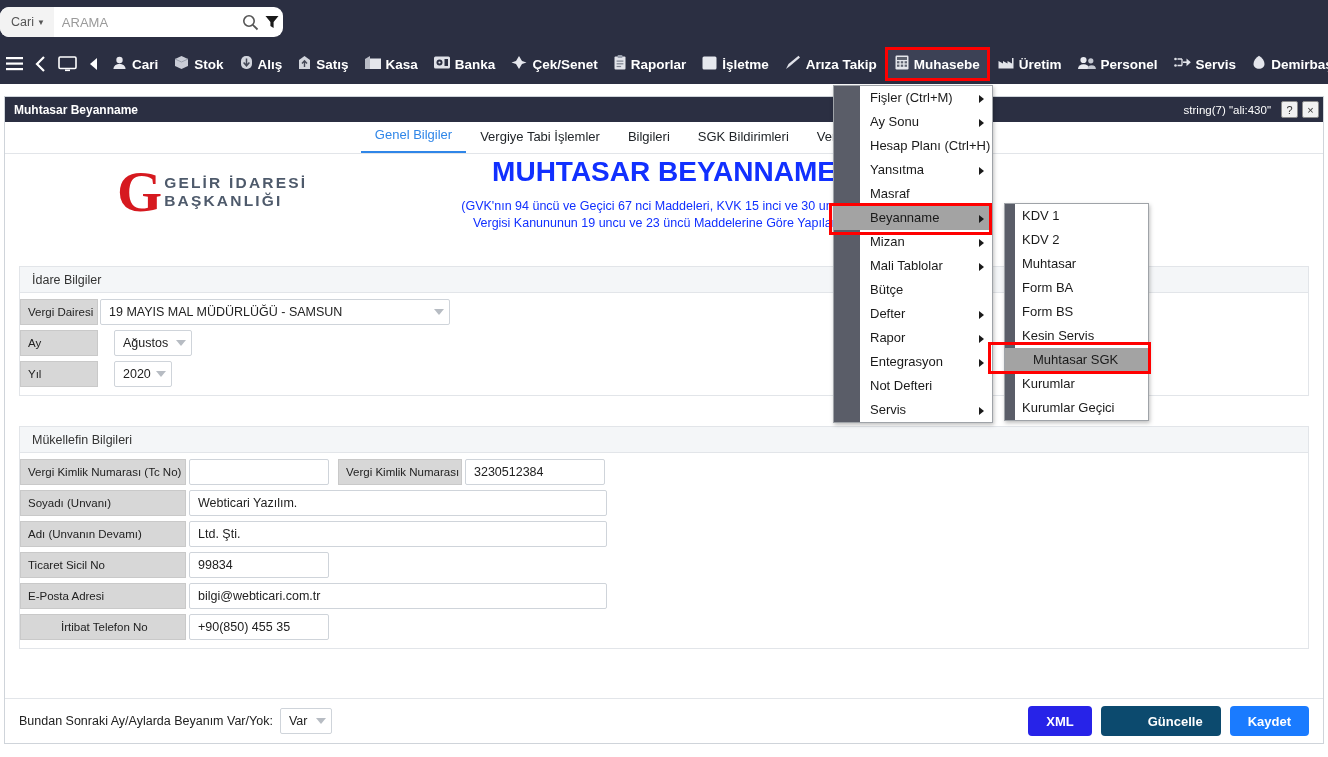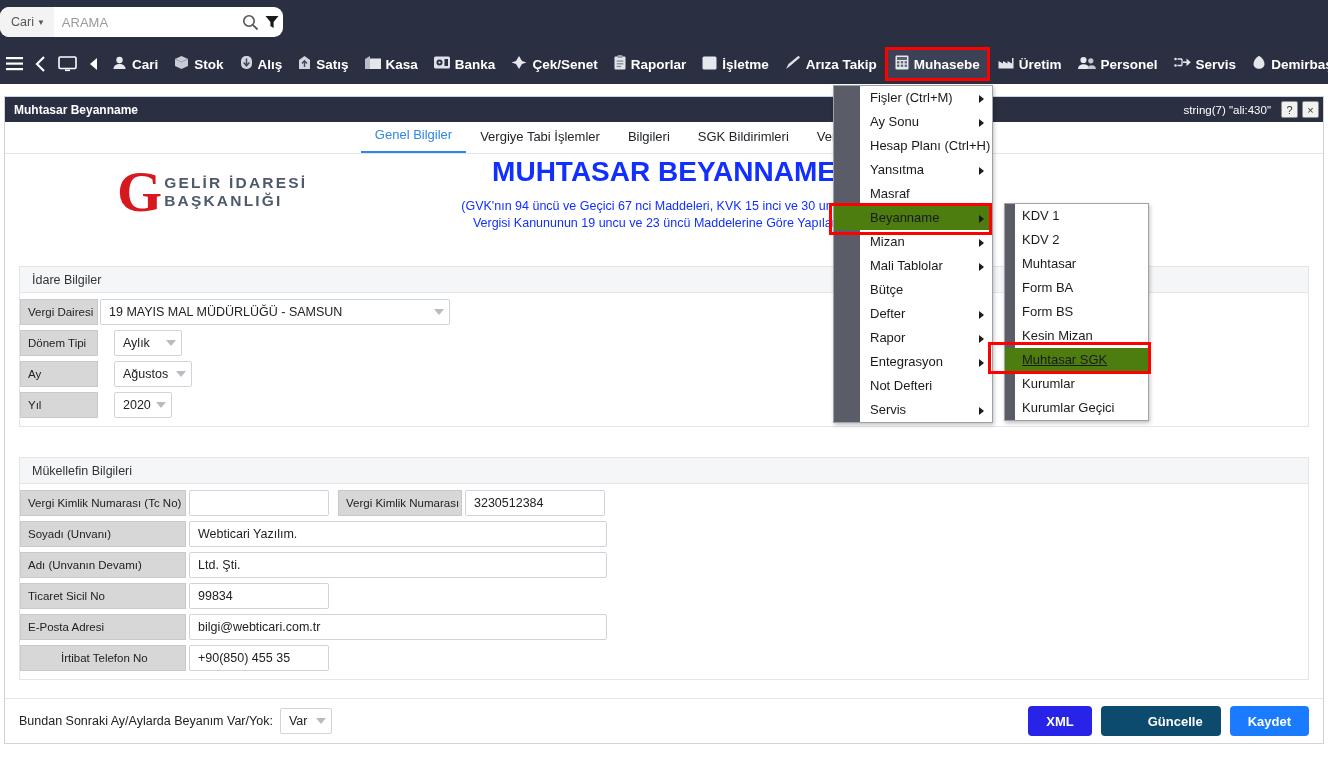--- a/index.html
+++ b/index.html
@@ -146,21 +146,21 @@
   }
   .mitem {
     position:relative; height:24px; line-height:24px; padding-left:36px; padding-right:26px;
     white-space:nowrap; cursor:pointer;
   }
   .mitem .arr {
     position:absolute; right:8px; top:9px;
     width:0;height:0;border-top:4px solid transparent;border-bottom:4px solid transparent;
     border-left:5px solid #1a1a1a;
   }
-  .mitem.sel { background:#4d7c0f; }
+  .mitem.sel { background:#a3a3a3; }
   .redbox {
     position:absolute; border:3px solid #ff0000; z-index:60; pointer-events:none;
   }
 </style>
 </head>
 <body>
 
 <div id="app">
 
   <div class="topbar">
@@ -366,27 +366,20 @@
       <div class="panel-head">İdare Bilgiler</div>
       <div class="panel-body">
         <div class="frow">
           <div class="flabel" style="width:78px;">Vergi Dairesi</div>
           <div class="fctl sel" style="width:350px; margin-left:2px;">
             <span>19 MAYIS MAL MÜDÜRLÜĞÜ - SAMSUN</span>
             <span class="caret-dn"></span>
           </div>
         </div>
         <div class="frow">
-          <div class="flabel" style="width:78px;">Dönem Tipi</div>
-          <div class="fctl sel" style="width:68px; margin-left:16px;">
-            <span>Aylık</span>
-            <span class="caret-dn" style="margin-left:6px;"></span>
-          </div>
-        </div>
-        <div class="frow">
           <div class="flabel" style="width:78px;">Ay</div>
           <div class="fctl sel" style="width:78px; margin-left:16px;">
             <span>Ağustos</span>
             <span class="caret-dn" style="margin-left:6px;"></span>
           </div>
         </div>
         <div class="frow" style="margin-bottom:0;">
           <div class="flabel" style="width:78px;">Yıl</div>
           <div class="fctl sel" style="width:58px; margin-left:16px;">
             <span>2020</span>
@@ -511,22 +504,22 @@
     </div>
   </div>
 
   <div class="menu" style="left:1004px; top:203px; width:145px;">
     <div class="strip" style="width:10px; background:#5a5d68;"></div>
     <div class="mitem" style="padding-left:17px;">KDV 1</div>
     <div class="mitem" style="padding-left:17px;">KDV 2</div>
     <div class="mitem" style="padding-left:17px;">Muhtasar</div>
     <div class="mitem" style="padding-left:17px;">Form BA</div>
     <div class="mitem" style="padding-left:17px;">Form BS</div>
-    <div class="mitem" style="padding-left:17px;">Kesin Mizan</div>
-    <div class="mitem sel" style="padding-left:17px;text-decoration:underline;">Muhtasar SGK</div>
+    <div class="mitem" style="padding-left:17px;">Kesin Servis</div>
+    <div class="mitem sel" style="padding-left:28px;">Muhtasar SGK</div>
     <div class="mitem" style="padding-left:17px;">Kurumlar</div>
     <div class="mitem" style="padding-left:17px;">Kurumlar Geçici</div>
   </div>
 
   <div class="redbox" style="left:829px; top:203px; width:163px; height:32px;"></div>
   <div class="redbox" style="left:988px; top:342px; width:163px; height:32px;"></div>
 
 </div>
 
 </body></html>

